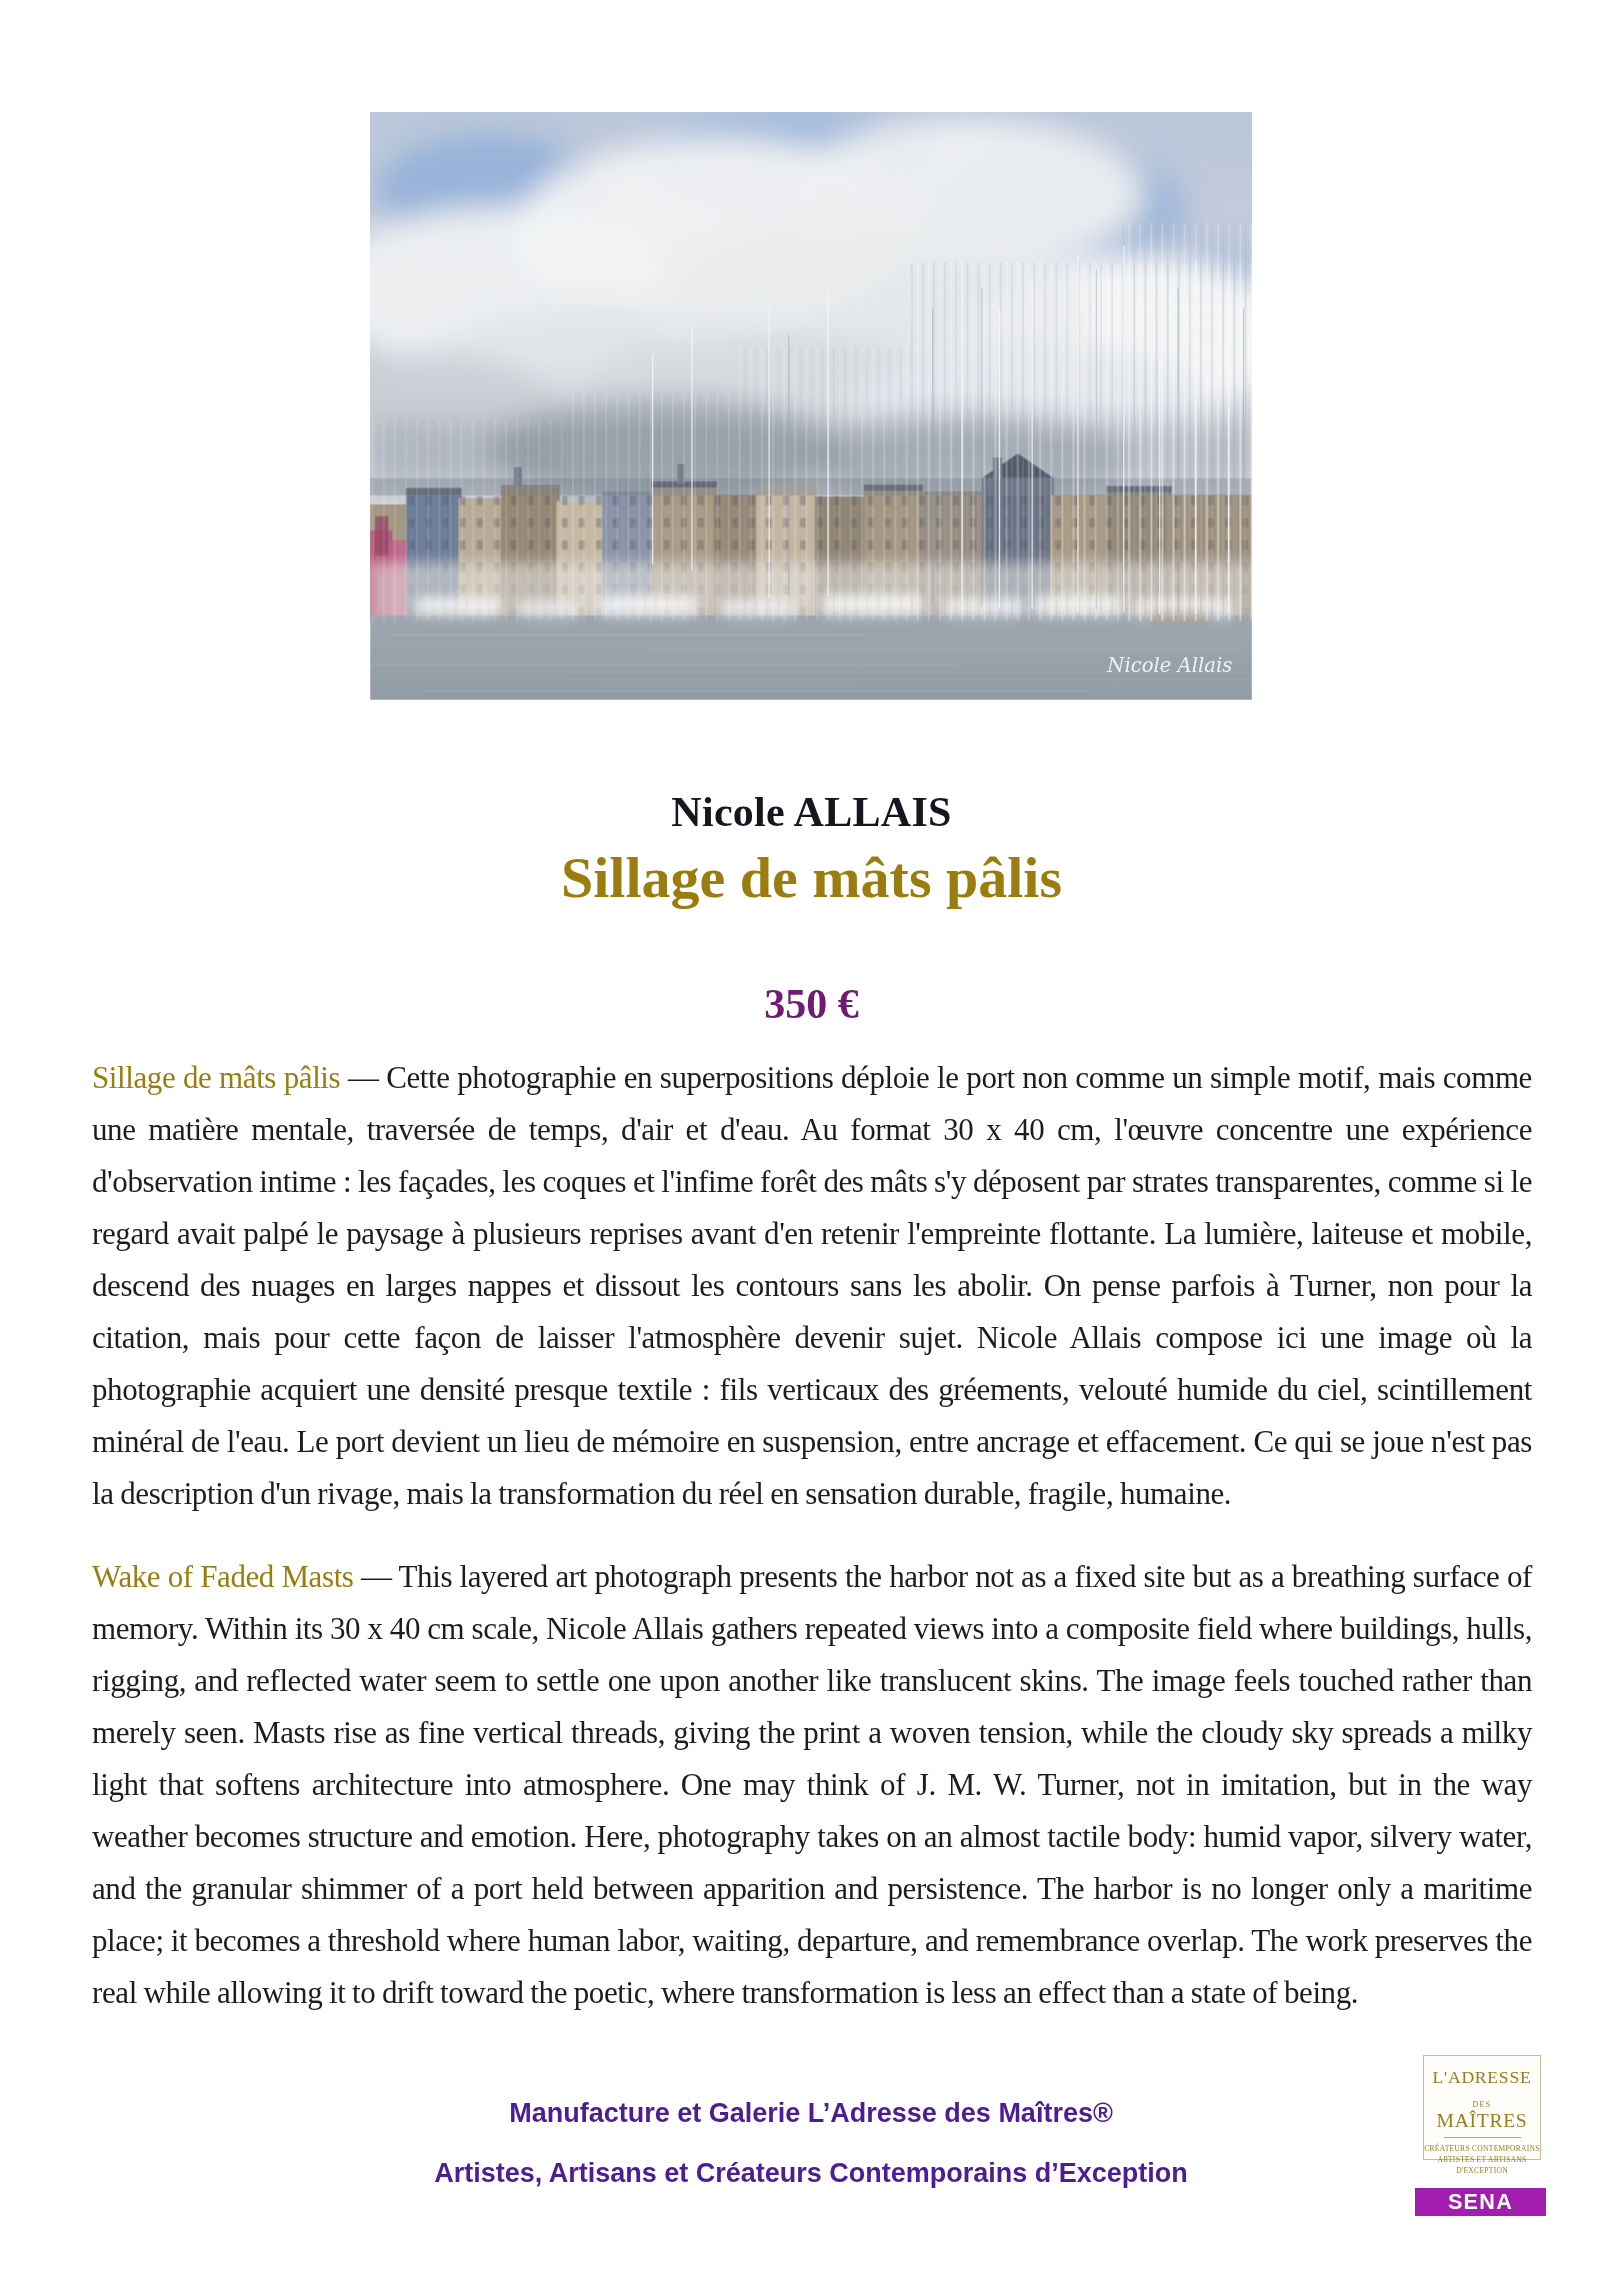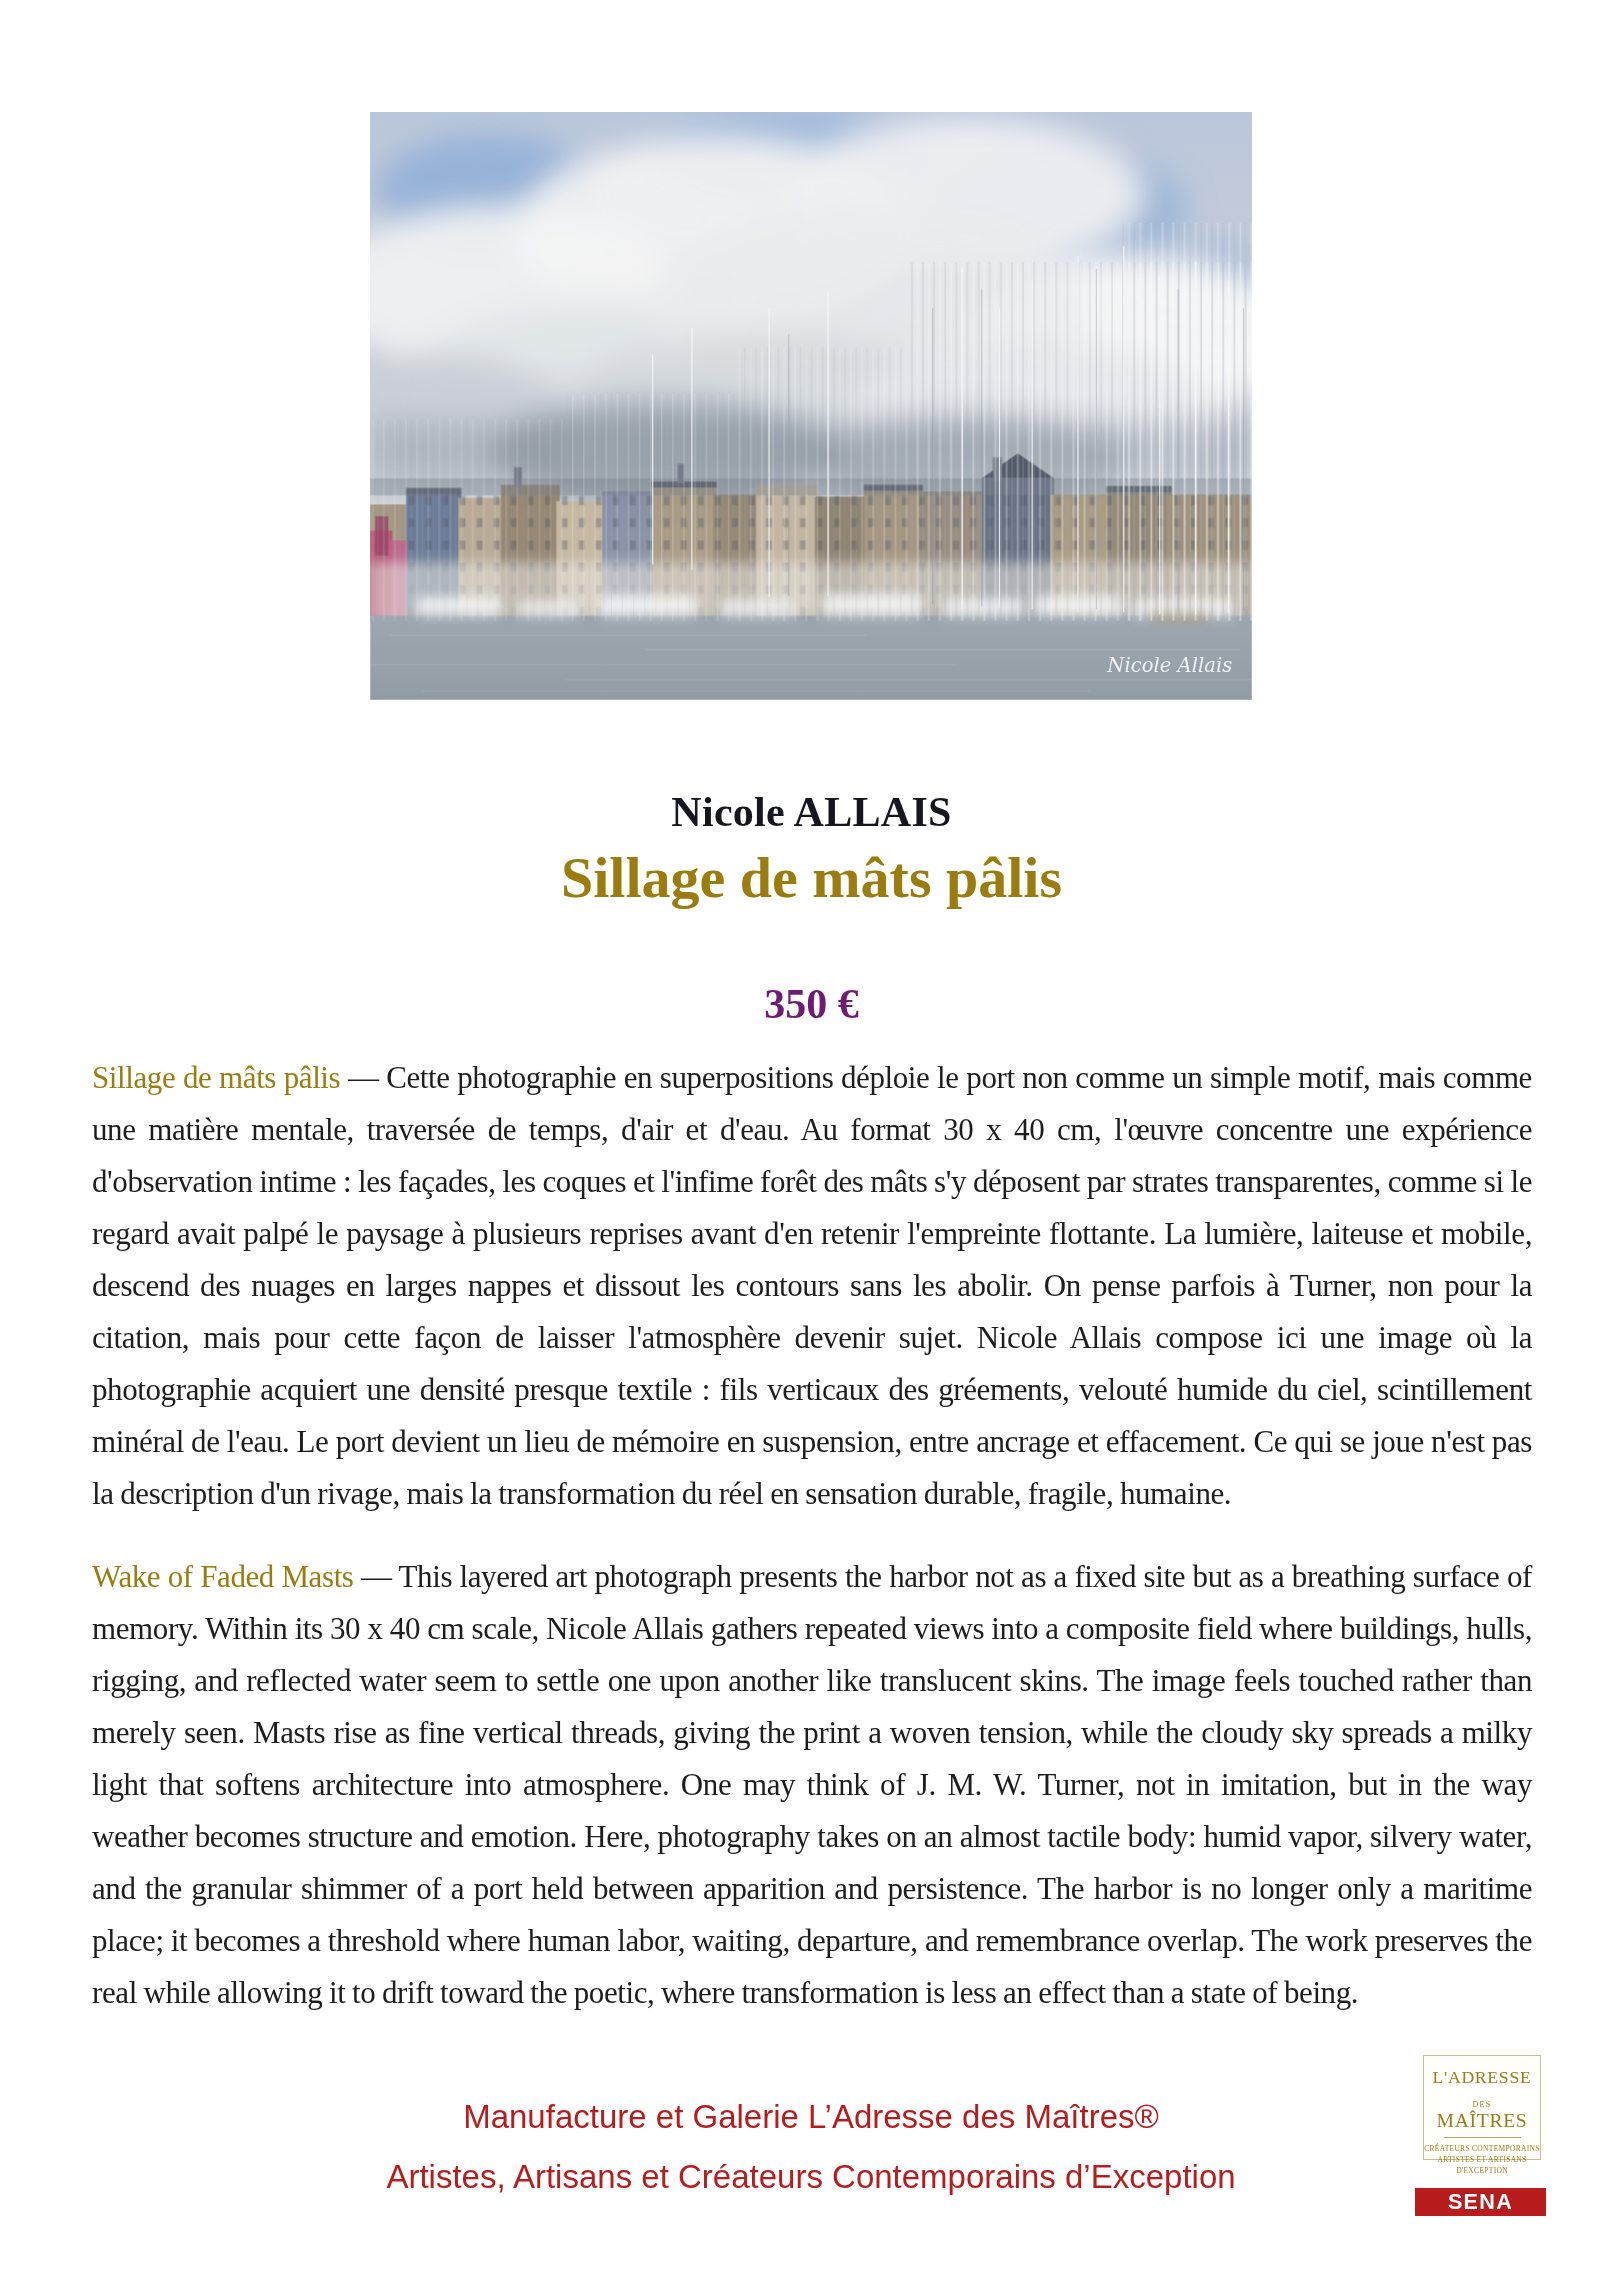--- a/index.html
+++ b/index.html
@@ -36,42 +36,42 @@
     text-align:justify;letter-spacing:-0.4px;word-spacing:-0.7px;
   }
   #paragraphs p{margin:0;}
   #paragraphs p + p{margin-top:31px;}
   .lead{color:#9a7d0e;}
   
   .foot-line{
     position:absolute;left:0;width:1348px;text-align:center;white-space:nowrap;
     font-family:"Liberation Sans", sans-serif;
   }
-  .foot-gold{color:#b91c1c;font-weight:normal;font-size:33px;}
+  .foot-gold{color:#4c1d95;font-weight:bold;font-size:27px;}
   .foot-dark{color:#1c1c1c;font-size:26px;}
   #foot1{top:2098px;}
   #foot2{top:2129px;}
   #foot3{top:2158px;}
   #foot4{top:2189px;}
   
   .foot-line{left:137px;}
   
   #logo-box{
     position:absolute;left:1423px;top:2055px;width:118px;height:105px;
     border:1.3px solid #cdbd8b;background:#fffefb;box-sizing:border-box;
     text-align:center;color:#9a7d1a;font-family:"Liberation Serif", serif;
   }
   #logo-line1{margin-top:11px;font-size:17.7px;letter-spacing:0.7px;}
   #logo-line2{margin-top:12px;font-size:7.9px;letter-spacing:1.3px;}
   #logo-line3{margin-top:1.3px;font-size:19.6px;letter-spacing:0.7px;}
   #logo-rule{width:77px;height:0.7px;background:#b5a36a;margin:5.2px auto 4.6px auto;}
   #logo-line4,#logo-line5,#logo-line6{font-size:7.5px;letter-spacing:0.3px;line-height:11px;}
   #sena-badge{
     position:absolute;left:1415px;top:2188px;width:131px;height:27.5px;
-    background:#b91c1c;color:#ffffff;font-family:"Liberation Sans", sans-serif;
+    background:#a21caf;color:#ffffff;font-family:"Liberation Sans", sans-serif;
     font-weight:bold;font-size:21.6px;letter-spacing:1.3px;
     display:flex;align-items:center;justify-content:center;
   }
 </style>
 </head>
 <body>
 
 <div id="page">
 
   <div id="photo">

